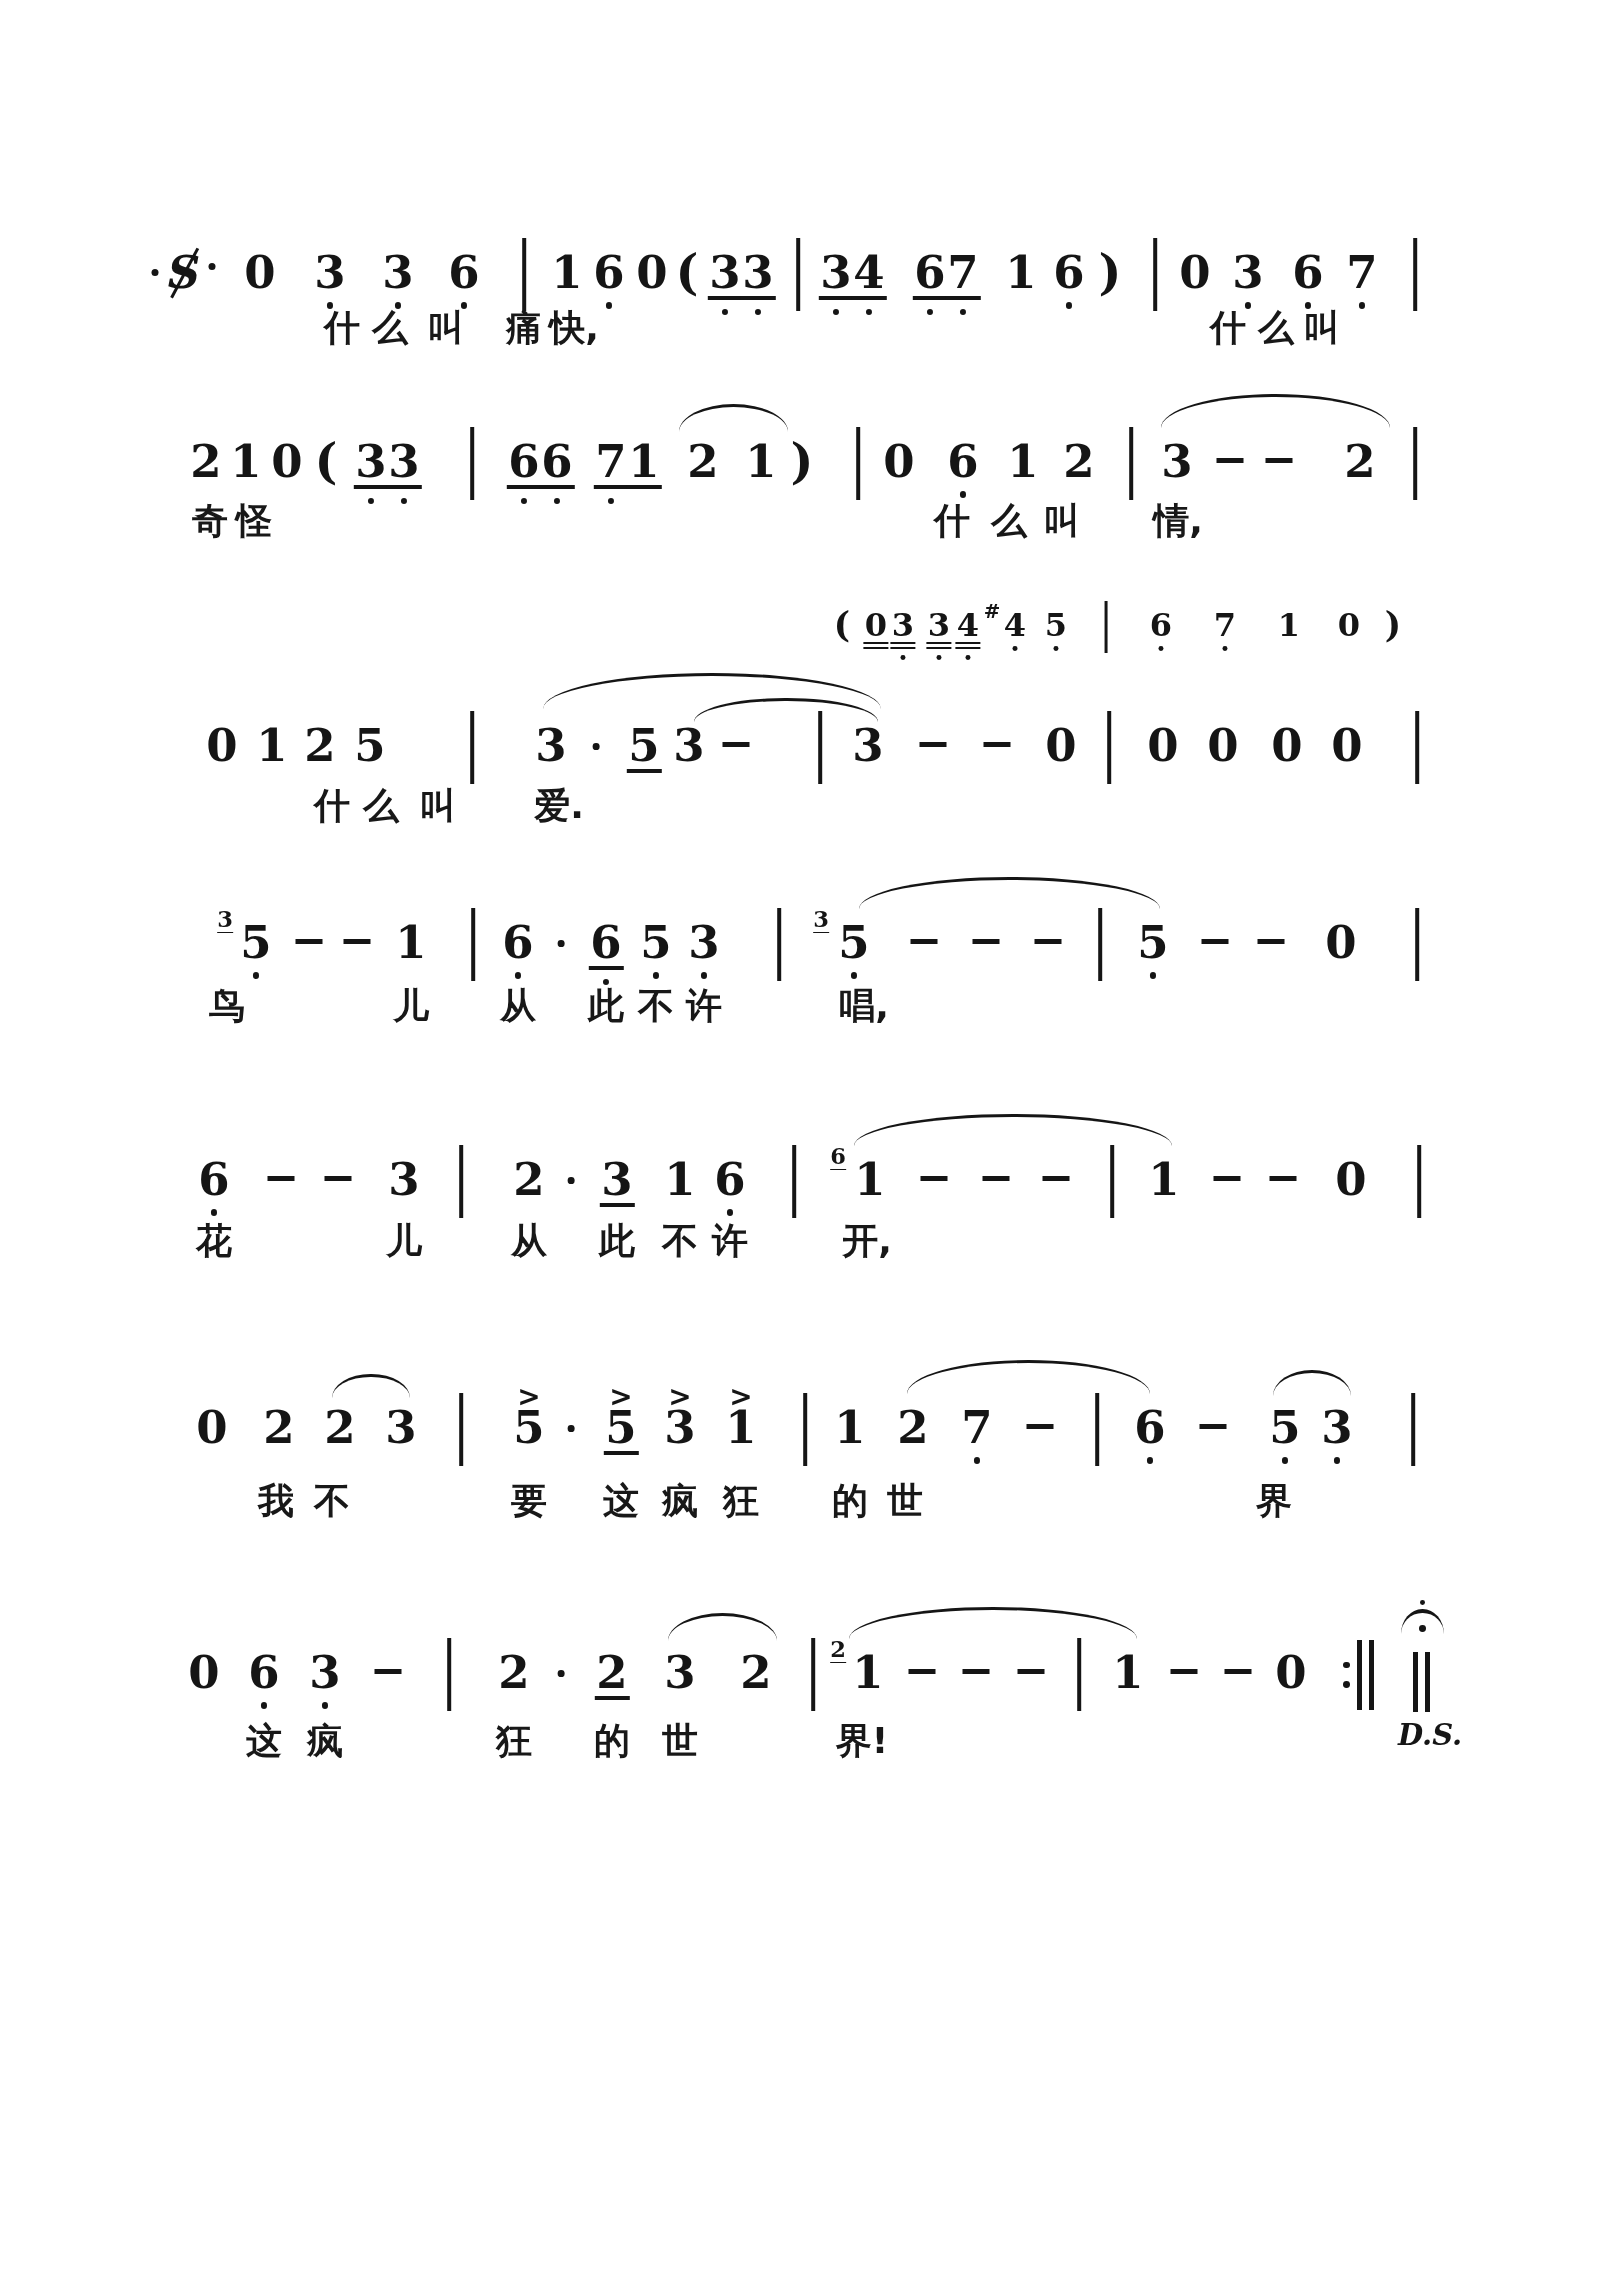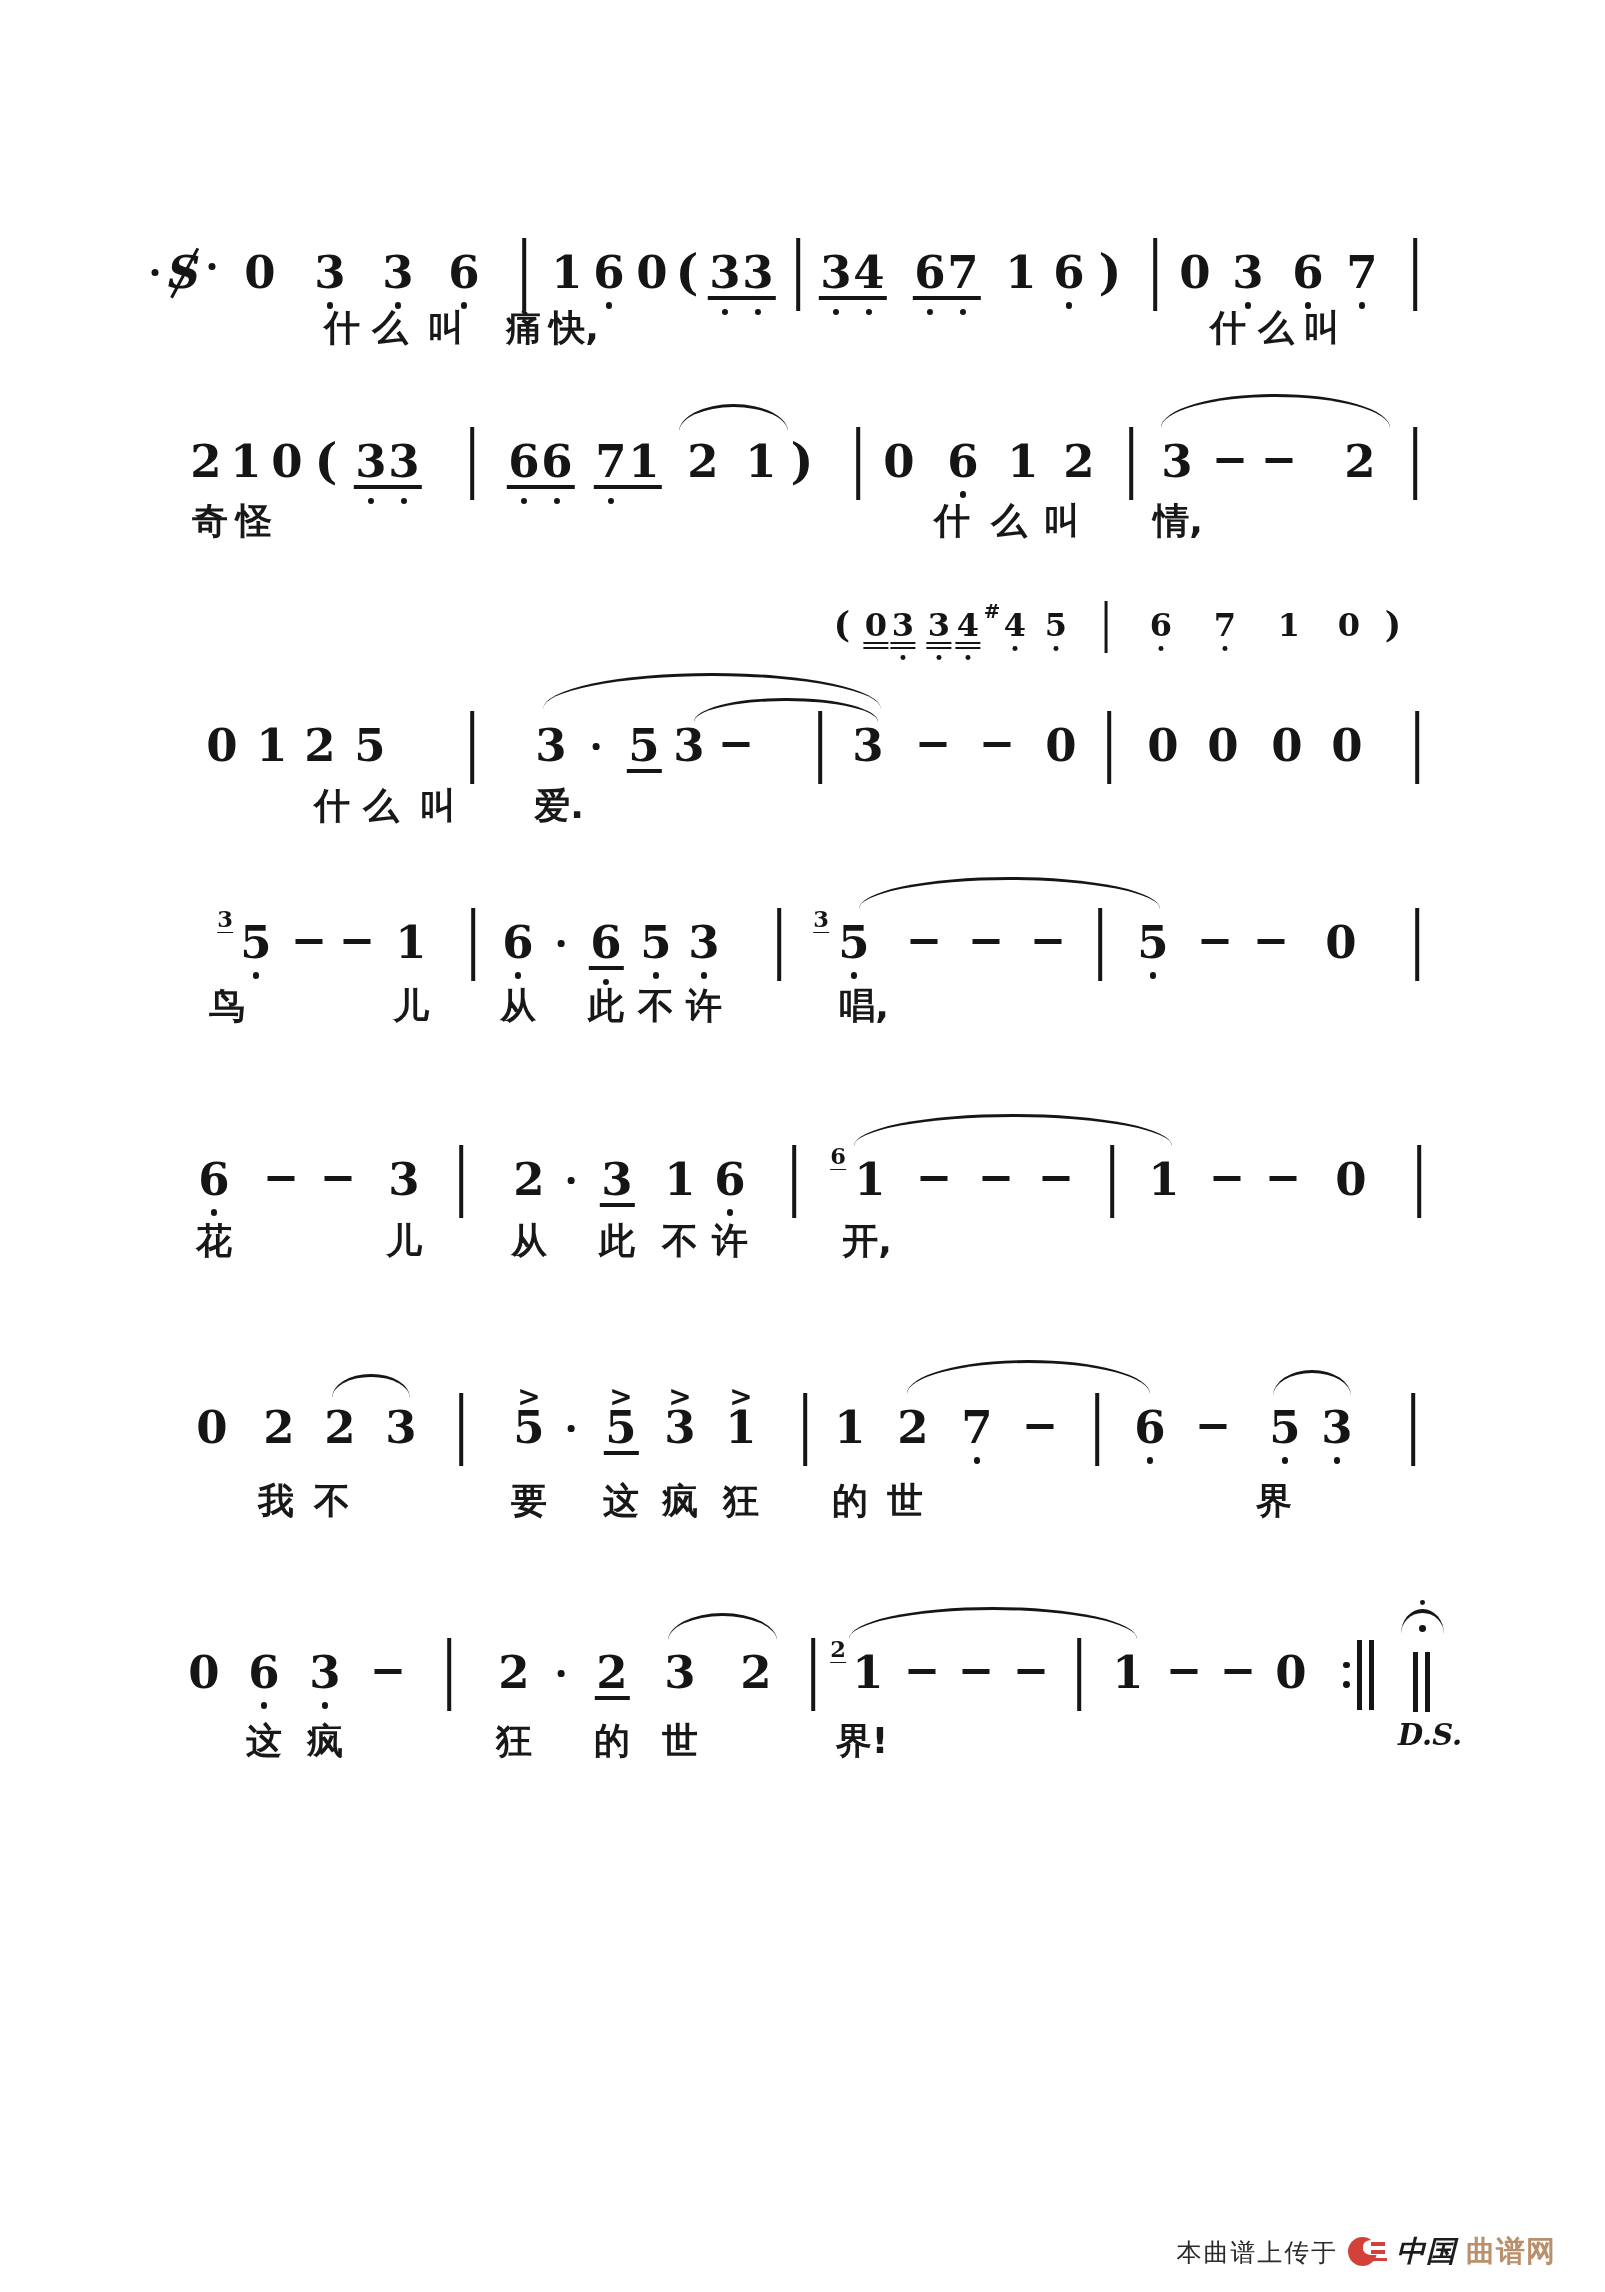--- a/index.html
+++ b/index.html
@@ -324,26 +324,14 @@
         </div>
         <div class="lyr" style="left: 264px; top: 73px;">这</div>
         <div class="lyr" style="left: 325px; top: 73px;">疯</div>
         <div class="lyr" style="left: 514px; top: 73px;">狂</div>
         <div class="lyr" style="left: 612px; top: 73px;">的</div>
         <div class="lyr" style="left: 680px; top: 73px;">世</div>
         <div class="lyr" style="left: 862px; top: 73px;">界!</div>
       </div>
     </div>
 
-  <div class="wm">
-    <span class="wm-prefix">本曲谱上传于</span>
-    <span class="wm-logo">
-      <span class="wm-c"></span>
-      <span class="wm-c-cut"></span>
-      <span class="wm-l1"></span>
-      <span class="wm-l2"></span>
-      <span class="wm-l3"></span>
-    </span>
-    <span class="wm-black">中国</span>
-    <span class="wm-tan">曲谱网</span>
-  </div>
 </div>
 
 
 </body></html>

